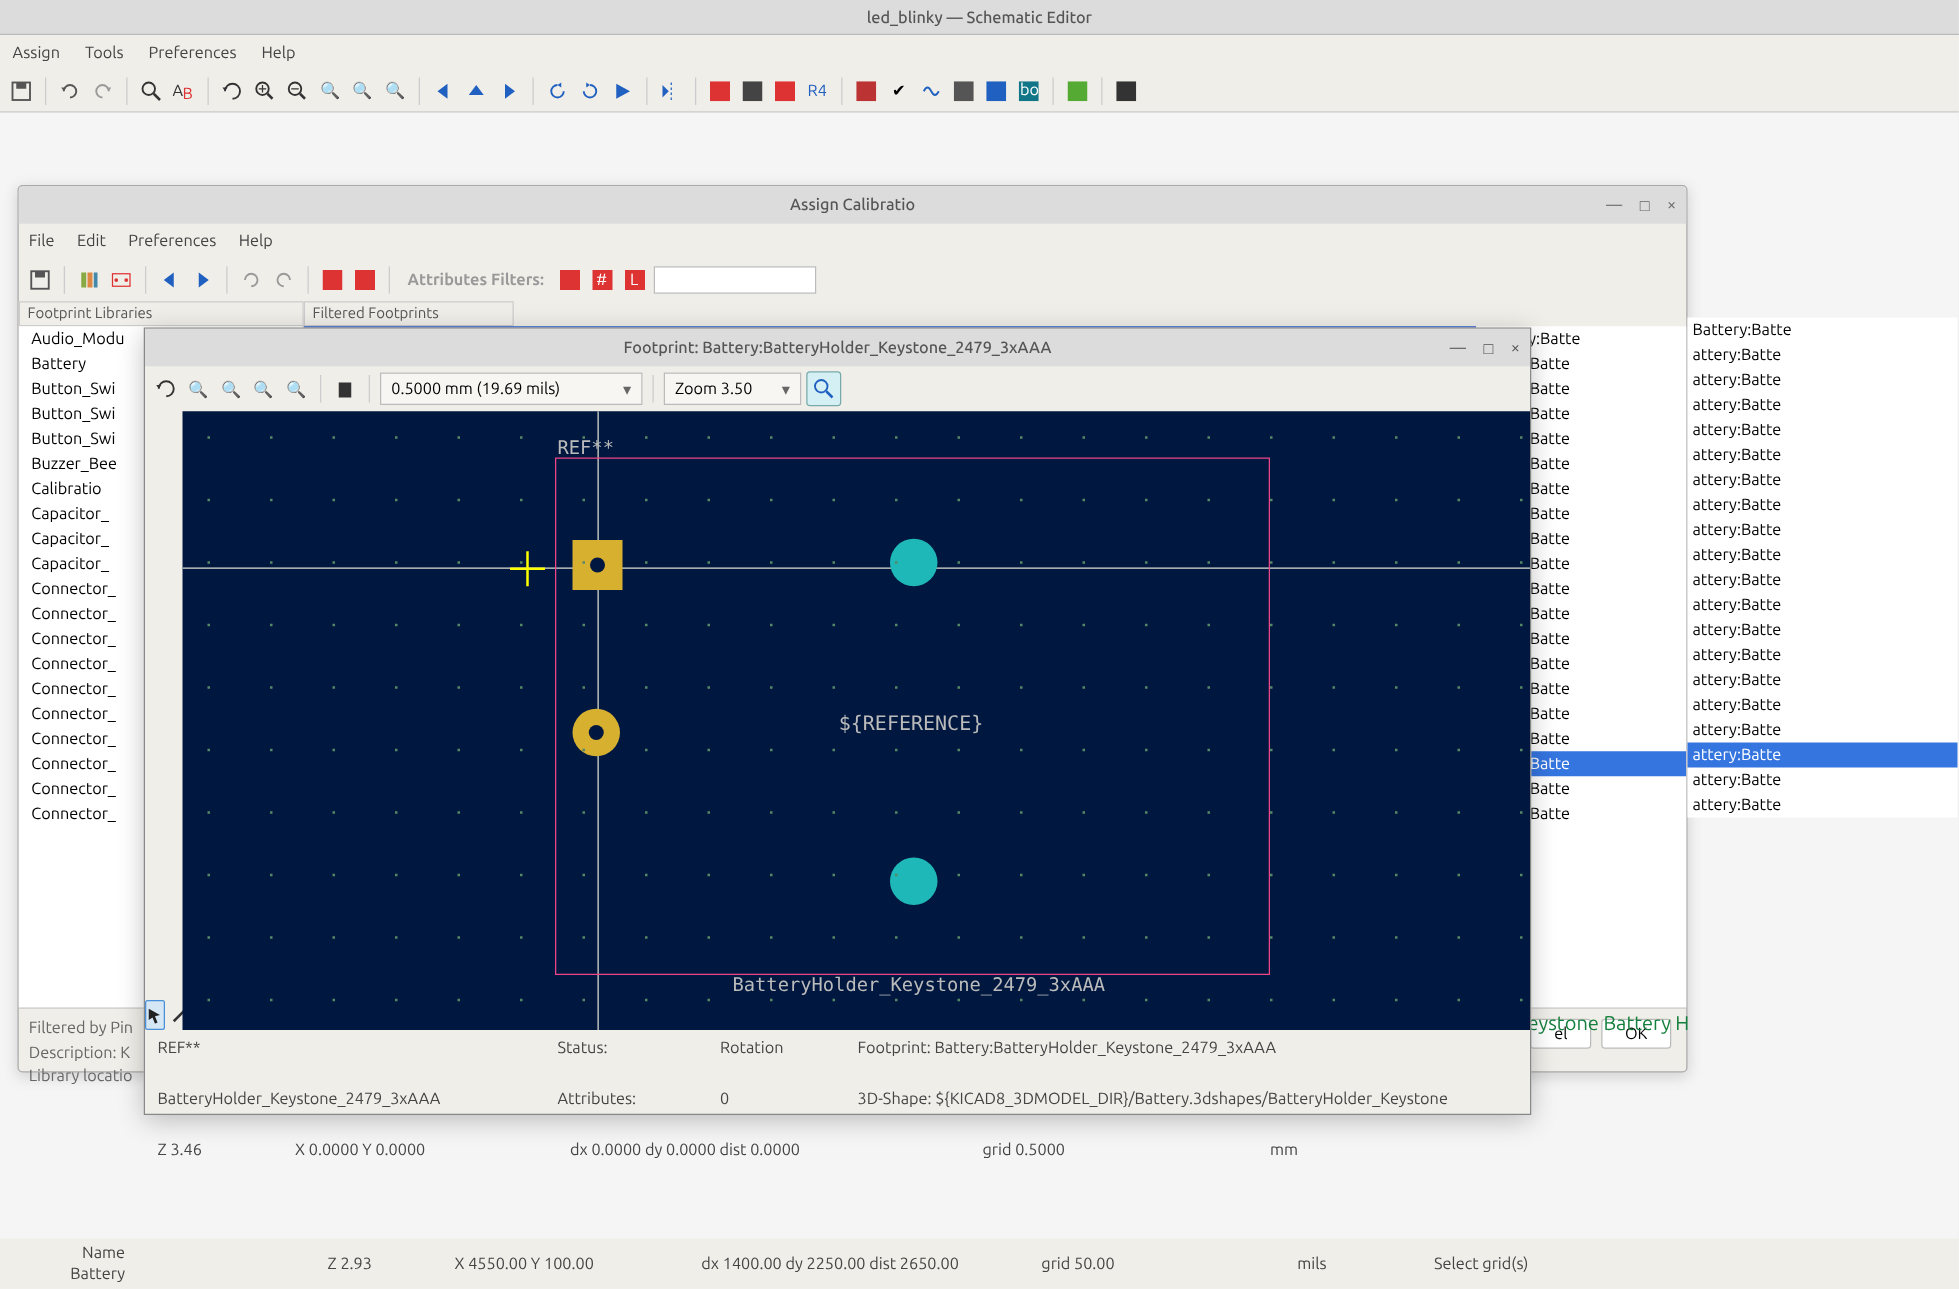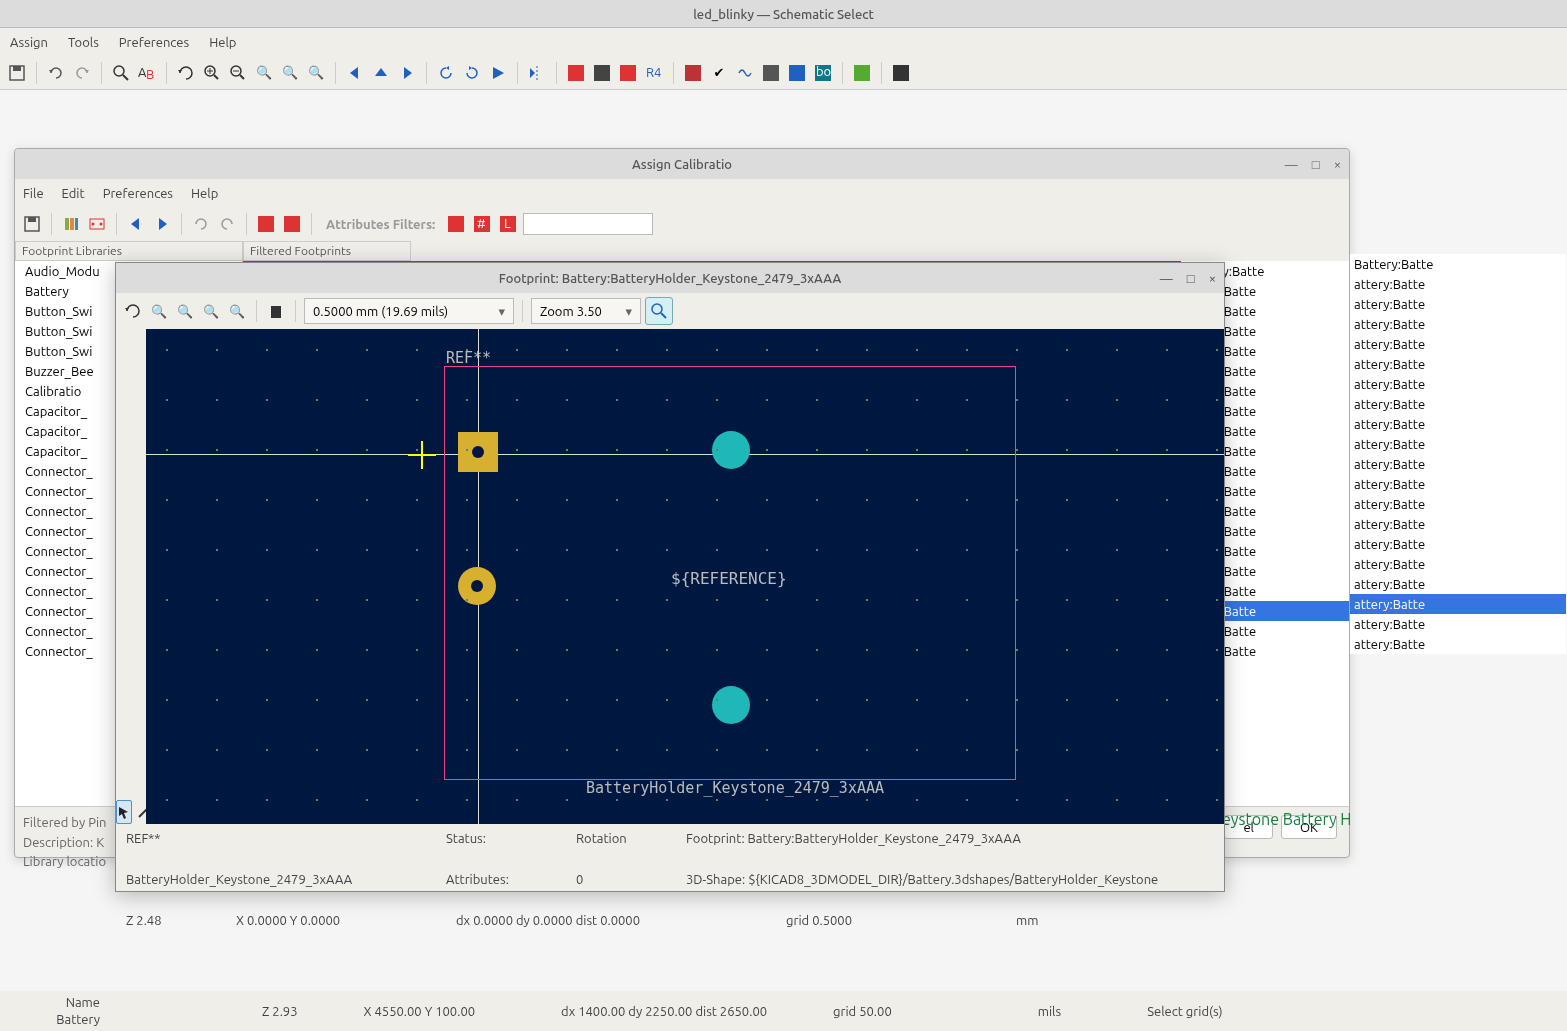--- a/index.html
+++ b/index.html
@@ -82,21 +82,21 @@
 .bottom-strip { position: absolute; bottom: 0; left: 0; right: 0; height: 40px; background: #f0eee9; color: #444; padding: 4px 40px; font-size: 13px; display: flex; align-items: center; gap: 6px; }
 .bottom-strip .nm { color: #444; }
 
 svg { display: block; }
 </style>
 </head>
 <body>
 
 <div class="main-window">
   <div class="main-titlebar">
-    <span>led_blinky — Schematic Select</span>
+    <span>led_blinky — Schematic Editor</span>
   </div>
   <div class="main-menubar">
     <span>Assign</span>
     <span>Tools</span>
     <span>Preferences</span>
     <span>Help</span>
   </div>
   <div class="main-toolbar">
     <span class="tb-icon">
         <svg width="18" height="18">
@@ -779,21 +779,21 @@
       <span style="width:80px">Rotation</span>
       <span>Footprint: Battery:BatteryHolder_Keystone_2479_3xAAA</span>
     </div>
     <div class="row">
       <span style="width:290px">BatteryHolder_Keystone_2479_3xAAA</span>
       <span style="width:100px">Attributes:</span>
       <span style="width:80px">0</span>
       <span>3D-Shape: ${KICAD8_3DMODEL_DIR}/Battery.3dshapes/BatteryHolder_Keystone</span>
     </div>
     <div class="row">
-      <span style="width:80px">Z 2.48</span>
+      <span style="width:80px">Z 3.46</span>
       <span style="width:190px">X 0.0000  Y 0.0000</span>
       <span style="width:300px">dx 0.0000  dy 0.0000  dist 0.0000</span>
       <span style="width:200px">grid 0.5000</span>
       <span>mm</span>
     </div>
   </div>
 </div>
 
 <div class="bottom-strip">
   <div style="width:60px; text-align:right; line-height:1.3">

